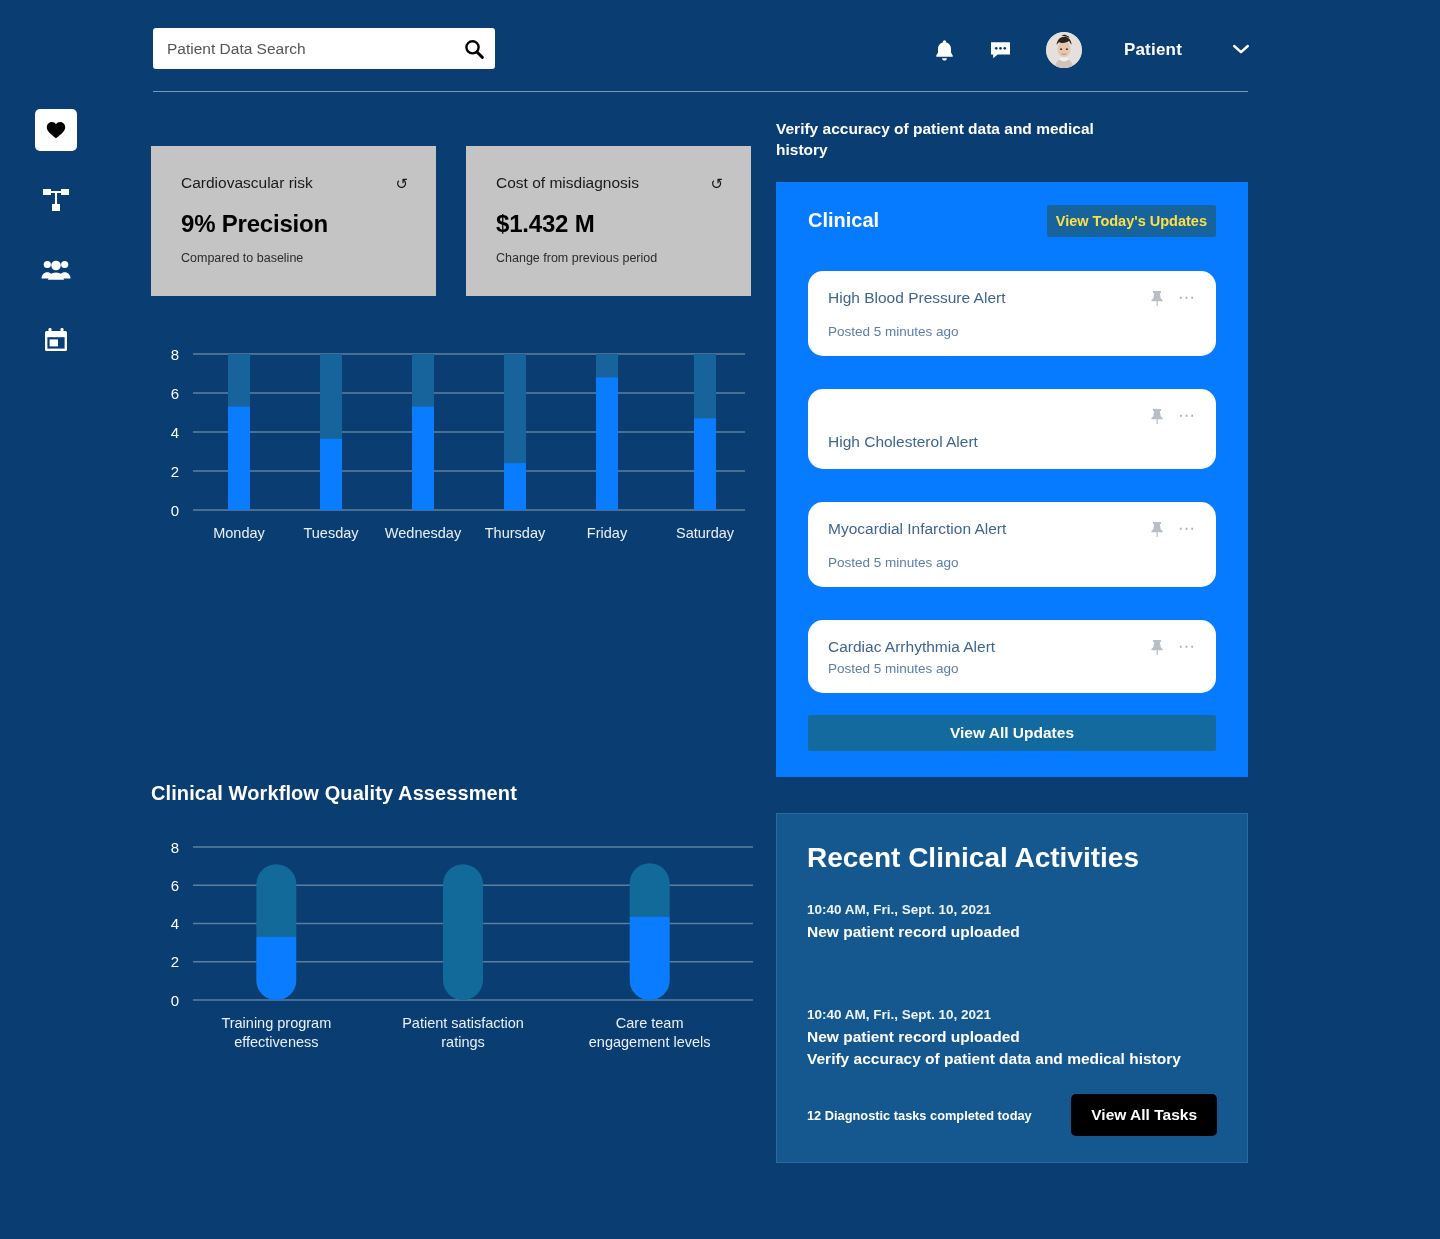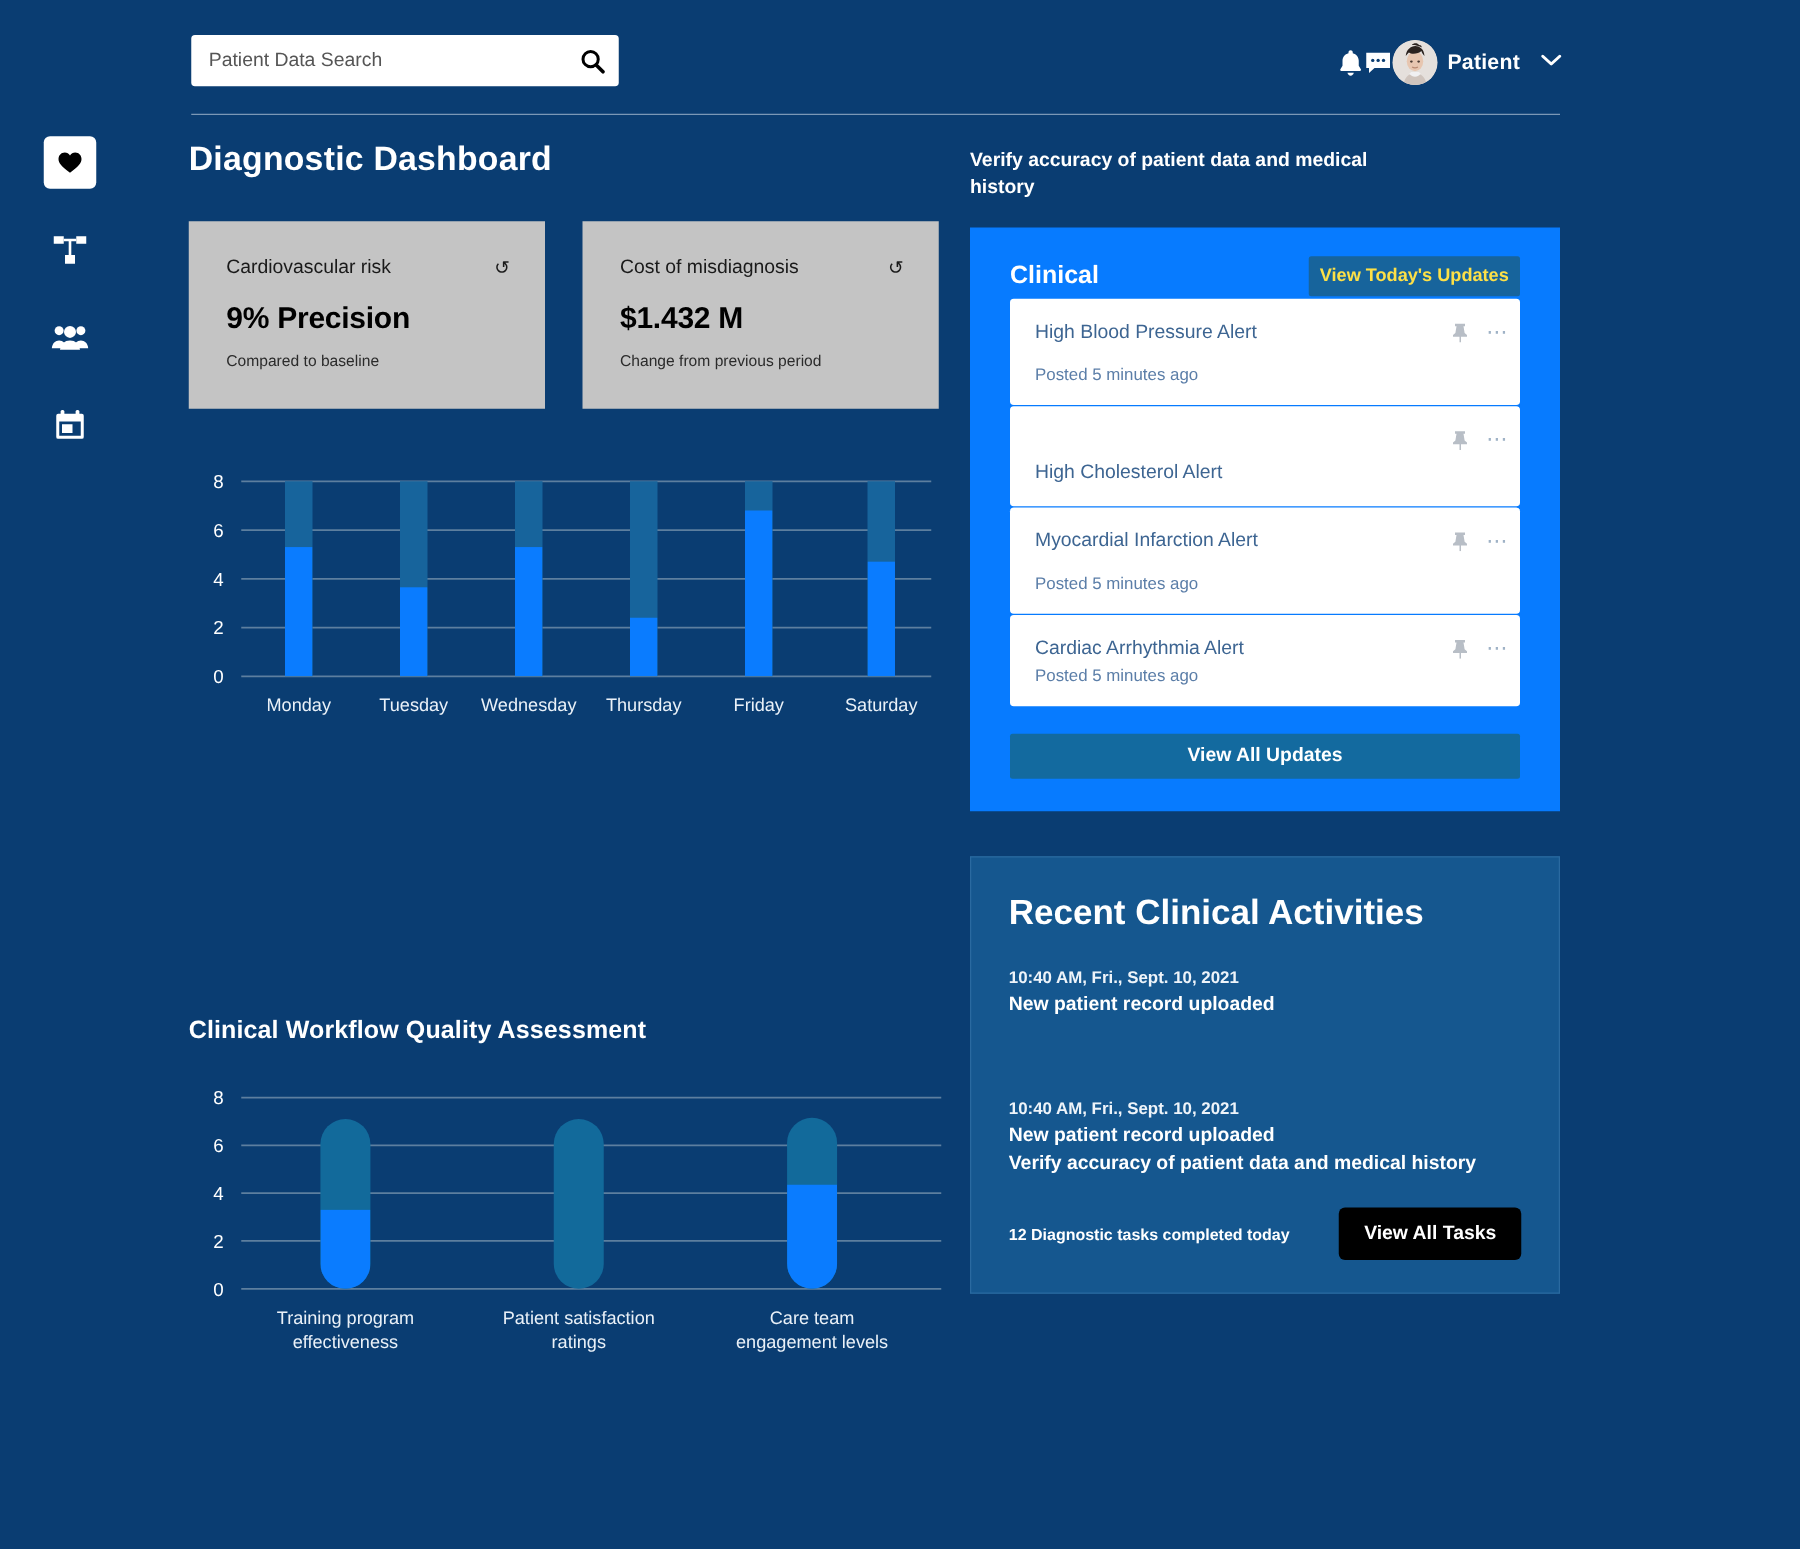--- a/index.html
+++ b/index.html
@@ -25,21 +25,21 @@
     font-size: 15.5px; color: #222; flex: 1;
     padding: 0 10px 0 14px;
   }
   .search-input::placeholder { color: #555; }
   .search-btn {
     width: 42px; height: 41px; background: transparent; border: none;
     display: flex; align-items: center; justify-content: center; cursor: pointer;
   }
   .hdr-right {
     position: absolute; right: 190px; top: 32px;
-    display: flex; align-items: center; gap: 0;
+    display: flex; align-items: center; gap: 34px;
   }
   .icon-btn { background: none; border: none; cursor: pointer; display: flex; align-items: center; }
   .avatar {
     width: 36px; height: 36px; border-radius: 50%;
     overflow: hidden; background: #d8d3cf; position: relative; flex: none;
   }
   .user-name { color: #fff; font-size: 17px; font-weight: bold; letter-spacing: .2px; margin-left: 8px; }
   .caret { margin-left: 16px; cursor: pointer; }
   .hdr-rule {
     position: absolute; left: 153px; top: 91px; width: 1095px; height: 1px;
@@ -96,22 +96,22 @@
   }
   .clinical-head { display: flex; align-items: center; justify-content: space-between; height: 34px; }
   .clinical-title { font-size: 20px; font-weight: bold; color: #fff; }
   .btn-today {
     background: #17649c; color: #fde047; border: none; cursor: pointer;
     font-family: "Liberation Sans", sans-serif;
     font-size: 14.5px; font-weight: bold; padding: 8px 9px; border-radius: 2px;
     white-space: nowrap;
   }
   .alert-card {
-    background: #fff; margin-top: 1px; border-radius: 3px;
-    padding: 17px 9px 17px 20px; position: relative; cursor: pointer;
+    background: #fff; margin-top: 33px; border-radius: 15px;
+    padding: 17px 20px 17px 20px; position: relative; cursor: pointer;
   }
   .alert-row { display: flex; align-items: flex-start; justify-content: space-between; }
   .alert-title { font-size: 15.5px; color: #3d6592; line-height: 1.3; padding-right: 10px; }
   .alert-sub { font-size: 13.5px; color: #5b7ea8; margin-top: 16px; }
   .alert-actions { display: flex; align-items: center; gap: 14px; flex: none; padding-top: 2px; }
   .dots { color: #9fb2c6; font-size: 17px; line-height: 10px; letter-spacing: 1px; cursor: pointer; }
   .btn-all-updates {
     margin-top: 22px; width: 100%; height: 36px; background: #136a9f;
     color: #fff; border: none; cursor: pointer; border-radius: 2px;
     font-family: "Liberation Sans", sans-serif; font-size: 15.5px; font-weight: bold;
@@ -231,21 +231,20 @@
           <rect x="2" y="4" width="22" height="20" rx="1.5" fill="#ffffff"></rect>
           <rect x="4.4" y="10.2" width="17.2" height="11.4" fill="#0a3d72"></rect>
           <rect x="6.6" y="12.4" width="8.4" height="7" fill="#ffffff"></rect>
         </svg>
       </div>
     </div>
   </div>
 
   <div class="left-col">
 
-    <div class="page-title">Diagnostic Dashboard</div>
 
     <div class="stat-row">
       <div class="stat-card">
         <div class="stat-head">
           <span class="stat-label">Cardiovascular risk</span>
           <span class="refresh-ico">↺</span>
         </div>
         <div class="stat-value">9% Precision</div>
         <div class="stat-sub">Compared to baseline</div>
       </div>

